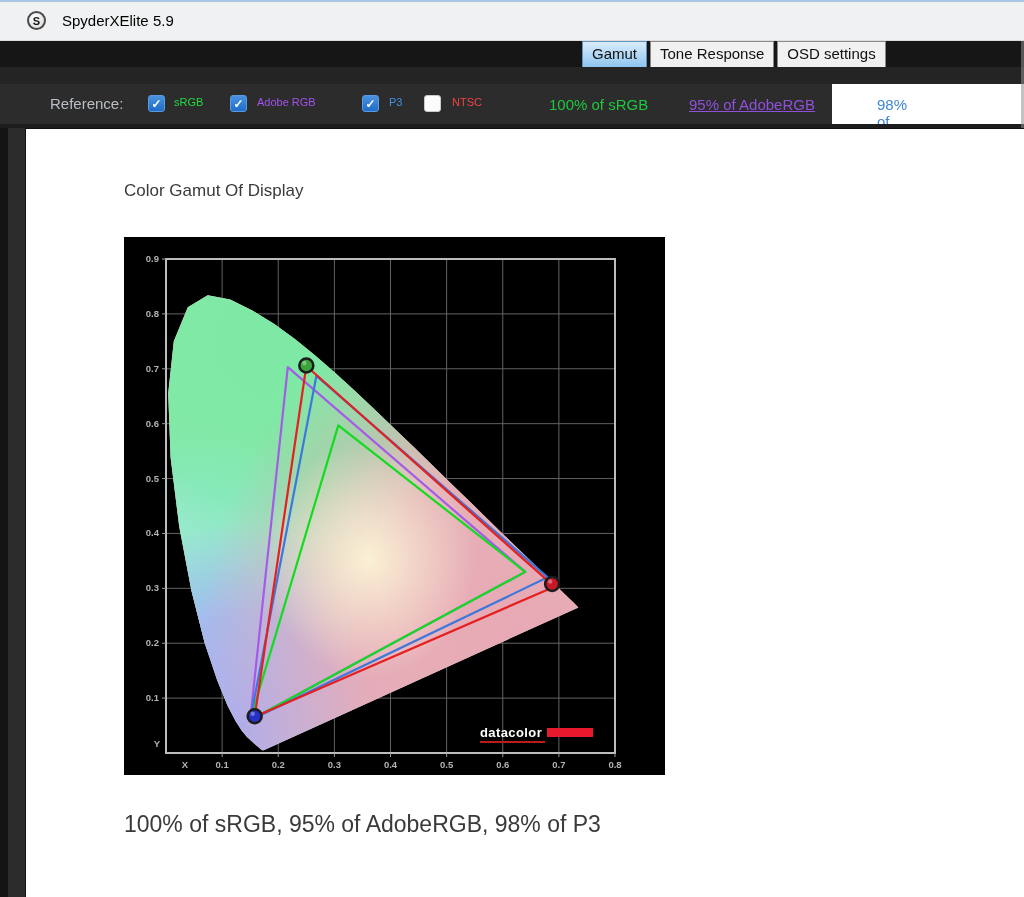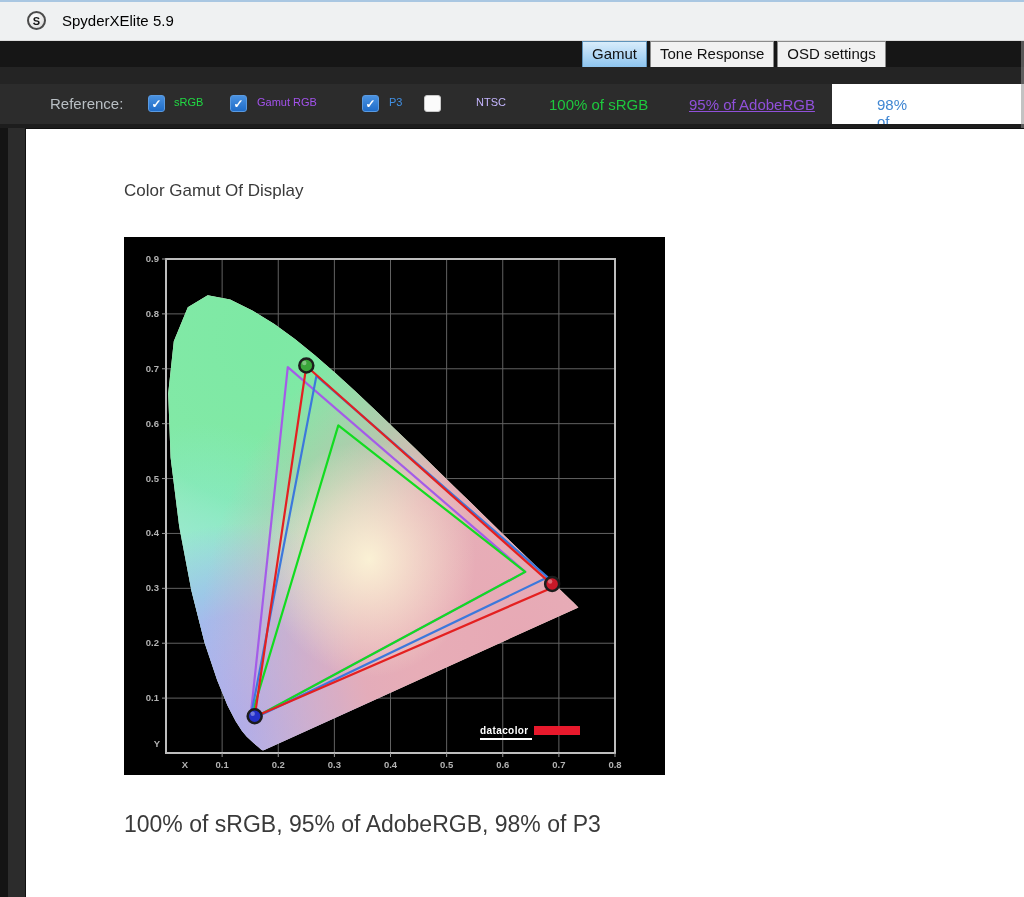--- a/index.html
+++ b/index.html
@@ -36,22 +36,22 @@
   
   .leftstrip{position:absolute;left:0;top:128px;width:25px;height:769px;
              background:linear-gradient(to right,#141414 0,#141414 8px,#2c2c2c 8px,#2c2c2c 25px);}
   .panel{position:absolute;left:25px;top:128px;width:999px;height:769px;background:#ffffff;
          border-left:1px solid #111;border-top:1px solid #111;box-sizing:border-box;}
   .heading{position:absolute;left:124px;top:181px;font-size:17px;color:#3a3a3a;}
   .caption{position:absolute;left:124px;top:811px;font-size:23px;color:#3a3a3a;}
   .chart{position:absolute;left:124px;top:237px;width:541px;height:538px;background:#000;}
   
   .logo{position:absolute;left:356px;top:489px;display:flex;align-items:center;}
-  .logo .txt{font-size:10px;font-weight:bold;color:#fff;letter-spacing:.4px;
-             border-bottom:2px solid #ffffff;padding:0 3px 2px 0;line-height:1;}
+  .logo .txt{font-size:13px;font-weight:bold;color:#fff;letter-spacing:.4px;
+             border-bottom:2px solid #b91c1c;padding:0 3px 2px 0;line-height:1;}
   .logo .bar{width:46px;height:9px;margin:0 0 5px 2px;}
   svg text{font-family:"Liberation Sans",sans-serif;}
 </style>
 </head>
 <body>
 
 <div class="titlebar">
   <div class="app-icon">S</div>
   <div class="title-text">SpyderXElite 5.9</div>
 </div>
@@ -70,29 +70,29 @@
   <span class="ref-label">Reference:</span>
 
   <span class="chk on" style="left:148px">
       <span class="tick">✓</span>
     </span>
   <span class="ref-name" style="left: 174px; color: rgb(33, 217, 67);">sRGB</span>
 
   <span class="chk on" style="left:230px">
       <span class="tick">✓</span>
     </span>
-  <span class="ref-name" style="left: 257px; color: rgb(163, 82, 236);">Gamut RGB</span>
+  <span class="ref-name" style="left: 257px; color: rgb(163, 82, 236);">Adobe RGB</span>
 
   <span class="chk on" style="left:362px">
       <span class="tick">✓</span>
     </span>
   <span class="ref-name" style="left: 389px; color: rgb(65, 144, 228);">P3</span>
 
   <span class="chk" style="left:424px"></span>
-  <span class="ref-name" style="left: 476px; color: #c4b5fd;">NTSC</span>
+  <span class="ref-name" style="left: 452px; color: #ef4444;">NTSC</span>
 
   <span class="result" style="left: 549px; color: rgb(30, 200, 62);">100% of sRGB</span>
   <span class="result" style="left: 689px; color: rgb(144, 80, 218); text-decoration: underline;">95% of AdobeRGB</span>
   <span class="result" style="left: 877px; color: rgb(63, 134, 210);">98% of P3</span>
 </div>
 
 <div class="toolbar-edge"></div>
 <div class="win-edge"></div>
 <div class="leftstrip"></div>
 

